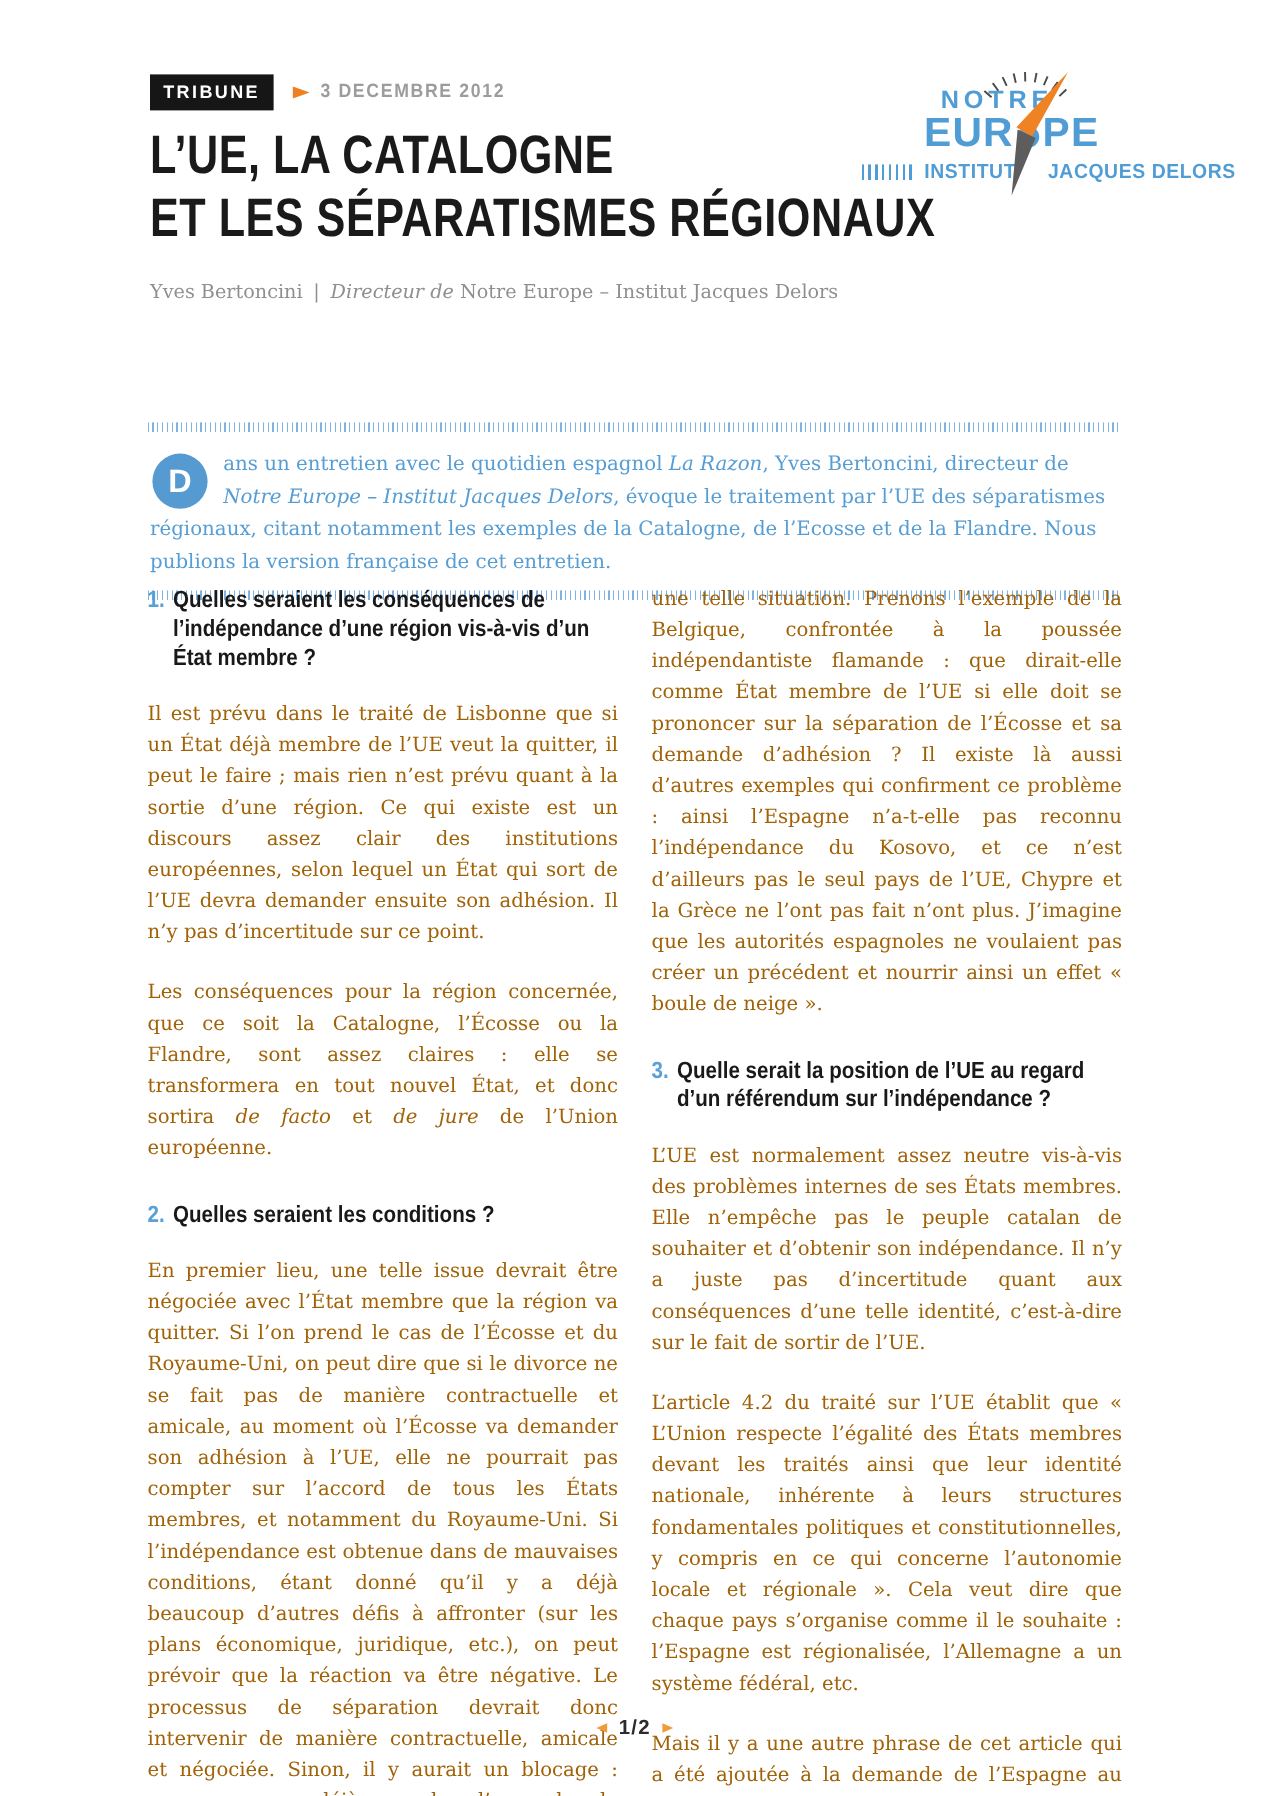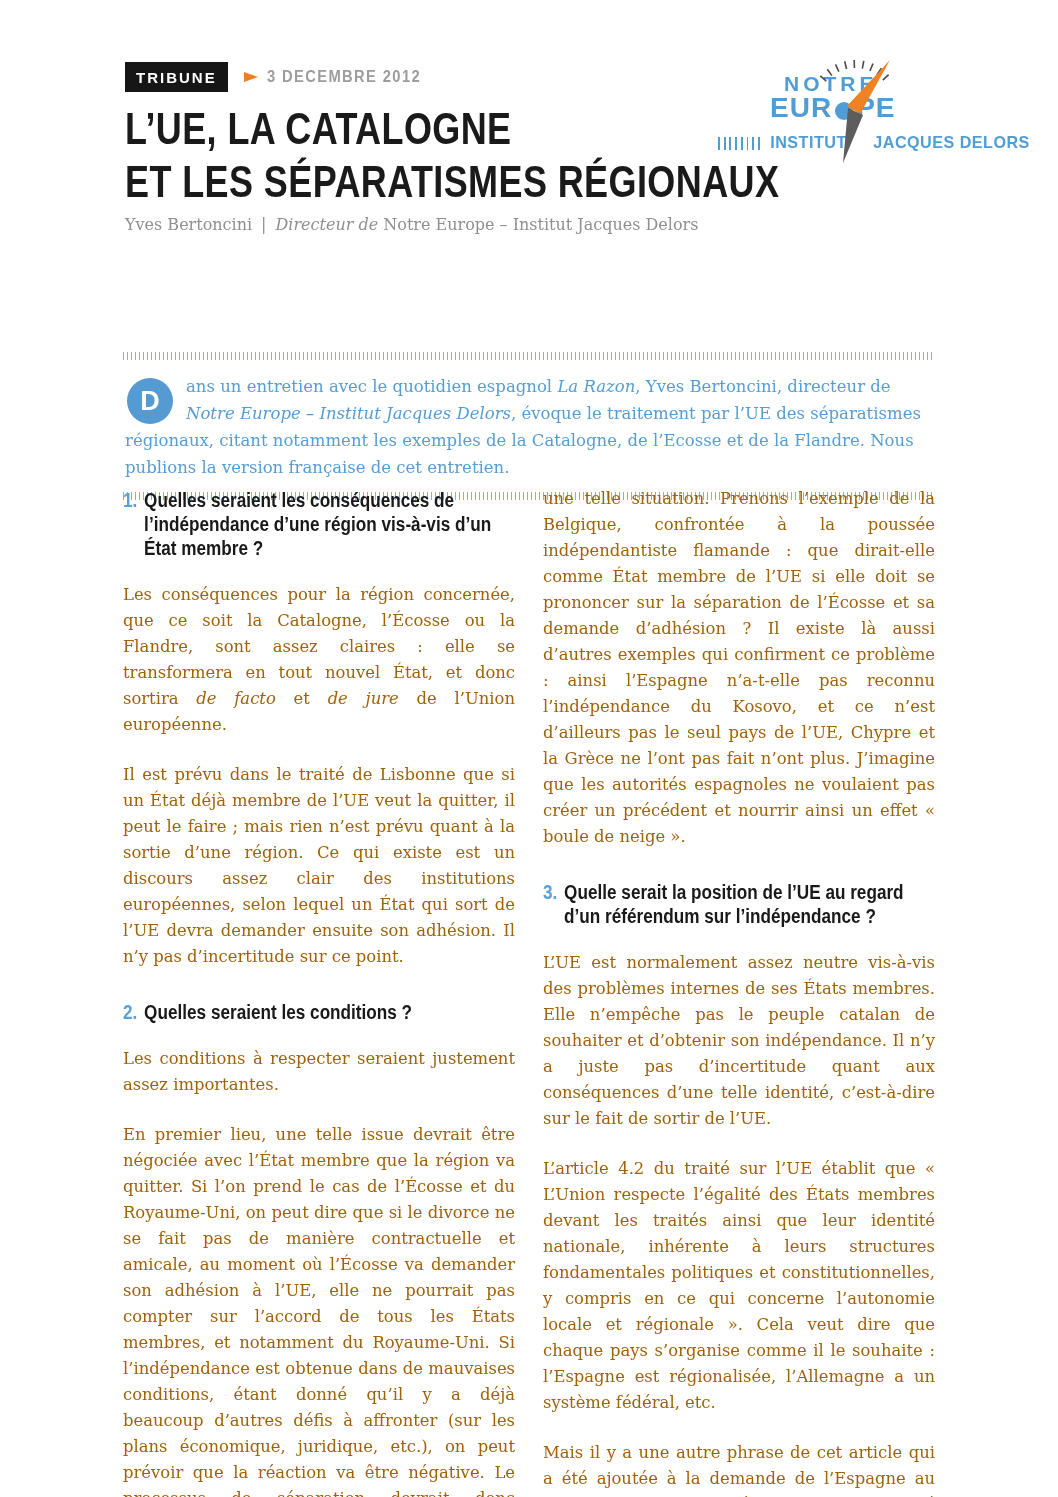--- a/index.html
+++ b/index.html
@@ -11,29 +11,29 @@
   .kicker-box{background:#161616;color:#ffffff;font:bold 15px/1 "Liberation Sans",sans-serif;
               letter-spacing:2px;padding:8px 11px 7px;}
   .kicker-arrow{margin-left:16px;width:0;height:0;border-left:14px solid #ee7f22;
                 border-top:5px solid transparent;border-bottom:5px solid transparent;}
   .kicker-date{margin-left:9px;color:#9c9c9c;font:bold 16px/1 "Liberation Sans",sans-serif;
                letter-spacing:1.5px;transform:scaleX(.92);transform-origin:0 50%;white-space:nowrap;}
 
   .title{position:absolute;top:102px;left:125px;font:bold 45px/53px "Liberation Sans",sans-serif;
          color:#1a1a1a;transform:scaleX(.8);transform-origin:0 0;white-space:nowrap;letter-spacing:.5px;}
 
-  .byline{position:absolute;top:215px;left:125px;font:16px/1.3 "DejaVu Serif",serif;color:#8f8f8f;}
+  .byline{position:absolute;top:233px;left:125px;font:16px/1.3 "DejaVu Serif",serif;color:#8f8f8f;}
   .byline .sep{margin:0 9px;}
   .it{font-style:italic;}
 
   
   .logo{position:absolute;top:46px;left:716px;width:340px;height:125px;color:#509dd5;
         font-family:"Liberation Sans",sans-serif;font-weight:bold;}
   .logo-notre{position:absolute;left:68px;top:26px;font-size:21px;letter-spacing:4px;}
-  .logo-europe{position:absolute;left:54px;top:46px;font-size:28px;letter-spacing:1px;
+  .logo-europe{position:absolute;left:54px;top:46px;font-size:34px;letter-spacing:1px;
                display:flex;align-items:center;justify-content:flex-end;}
   .logo-dot{width:18px;height:18px;border-radius:50%;background:#509dd5;margin:5px 3px 0;}
   .logo-bottom{position:absolute;left:2px;top:87px;display:flex;align-items:center;font-size:17px;
                letter-spacing:.5px;transform:scaleX(.95);transform-origin:0 50%;white-space:nowrap;}
   .logo-ticks{width:46px;height:13px;margin-right:9px;flex:none;
               background:repeating-linear-gradient(90deg,#509dd5 0 2px,transparent 2px 6px);}
   .logo-gap{width:28px;flex:none;}
   .needle{position:absolute;left:0;top:0;pointer-events:none;}
 
   
@@ -117,35 +117,39 @@
     </div>
     <div class="hatch"></div>
   </div>
 
   <div class="columns">
     <div class="col">
         <div class="sec">
           <span class="sec-num">1.</span>
           <span class="sec-text">Quelles seraient les conséquences de l’indépendance d’une région vis-à-vis d’un État membre ?</span>
         </div>
+        <p class="para"><span>Il est prévu dans le traité de Lisbonne que si un État déjà membre de l’UE veut la quitter, il peut le faire ; mais rien n’est prévu quant à la sortie d’une région. Ce qui existe est un discours assez clair des institutions européennes, selon lequel un État qui sort de l’UE devra demander ensuite son adhésion. Il n’y pas d’incertitude sur ce point.</span></p>
         <p class="para"><span>Les conséquences pour la région concernée, que ce soit la Catalogne, l’Écosse ou la Flandre, sont assez claires : elle se transformera en tout nouvel État, et donc sortira </span><span class="it">de facto</span><span> et </span><span class="it">de jure</span><span> de l’Union européenne.</span></p>
-        <p class="para"><span>Il est prévu dans le traité de Lisbonne que si un État déjà membre de l’UE veut la quitter, il peut le faire ; mais rien n’est prévu quant à la sortie d’une région. Ce qui existe est un discours assez clair des institutions européennes, selon lequel un État qui sort de l’UE devra demander ensuite son adhésion. Il n’y pas d’incertitude sur ce point.</span></p>
         <div class="sec">
           <span class="sec-num">2.</span>
           <span class="sec-text">Quelles seraient les conditions ?</span>
         </div>
-        <p class="para"><span>Les conditions à respecter seraient justement assez importantes.</span></p>
         <p class="para"><span>En premier lieu, une telle issue devrait être négociée avec l’État membre que la région va quitter. Si l’on prend le cas de l’Écosse et du Royaume-Uni, on peut dire que si le divorce ne se fait pas de manière contractuelle et amicale, au moment où l’Écosse va demander son adhésion à l’UE, elle ne pourrait pas compter sur l’accord de tous les États membres, et notamment du Royaume-Uni. Si l’indépendance est obtenue dans de mauvaises conditions, étant donné qu’il y a déjà beaucoup d’autres défis à affronter (sur les plans économique, juridique, etc.), on peut prévoir que la réaction va être négative. Le processus de séparation devrait donc intervenir de manière contractuelle, amicale et négociée. Sinon, il y aurait un blocage : nous pouvons déjà prendre l’exemple de l’adhésion de la Turquie, bloquée par la Grèce en raison du conflit relatif à Chypre.</span></p>
       </div>
     <div class="col">
         <p class="para"><span>une telle situation. Prenons l’exemple de la Belgique, confrontée à la poussée indépendantiste flamande : que dirait-elle comme État membre de l’UE si elle doit se prononcer sur la séparation de l’Écosse et sa demande d’adhésion ? Il existe là aussi d’autres exemples qui confirment ce problème : ainsi l’Espagne n’a-t-elle pas reconnu l’indépendance du Kosovo, et ce n’est d’ailleurs pas le seul pays de l’UE, Chypre et la Grèce ne l’ont pas fait n’ont plus. J’imagine que les autorités espagnoles ne voulaient pas créer un précédent et nourrir ainsi un effet « boule de neige ».</span></p>
         <div class="sec">
           <span class="sec-num">3.</span>
           <span class="sec-text">Quelle serait la position de l’UE au regard d’un référendum sur l’indépendance ?</span>
         </div>
         <p class="para"><span>L’UE est normalement assez neutre vis-à-vis des problèmes internes de ses États membres. Elle n’empêche pas le peuple catalan de souhaiter et d’obtenir son indépendance. Il n’y a juste pas d’incertitude quant aux conséquences d’une telle identité, c’est-à-dire sur le fait de sortir de l’UE.</span></p>
         <p class="para"><span>L’article 4.2 du traité sur l’UE établit que « L’Union respecte l’égalité des États membres devant les traités ainsi que leur identité nationale, inhérente à leurs structures fondamentales politiques et constitutionnelles, y compris en ce qui concerne l’autonomie locale et régionale ». Cela veut dire que chaque pays s’organise comme il le souhaite : l’Espagne est régionalisée, l’Allemagne a un système fédéral, etc.</span></p>
         <p class="para"><span>Mais il y a une autre phrase de cet article qui a été ajoutée à la demande de l’Espagne au moment de la rédaction du traité constitutionnel européen, et reprise par le traité de Lisbonne : « Elle respecte les fonctions essentielles de l’État, notamment celles qui ont pour objet d’assurer son intégrité territoriale, de maintenir l’ordre public et de sauvegarder la sécurité nationale ». Cette phrase est un petit message favorable au maintien de l’intégrité de l’UE, d’un point de vue juridique.</span></p>
       </div>
   </div>
 
+  <div class="footer">
+    <span class="tri-l"></span>
+    <span class="pg">1/2</span>
+    <span class="tri-r"></span>
+  </div>
 
 </div>
 
 </body></html>

